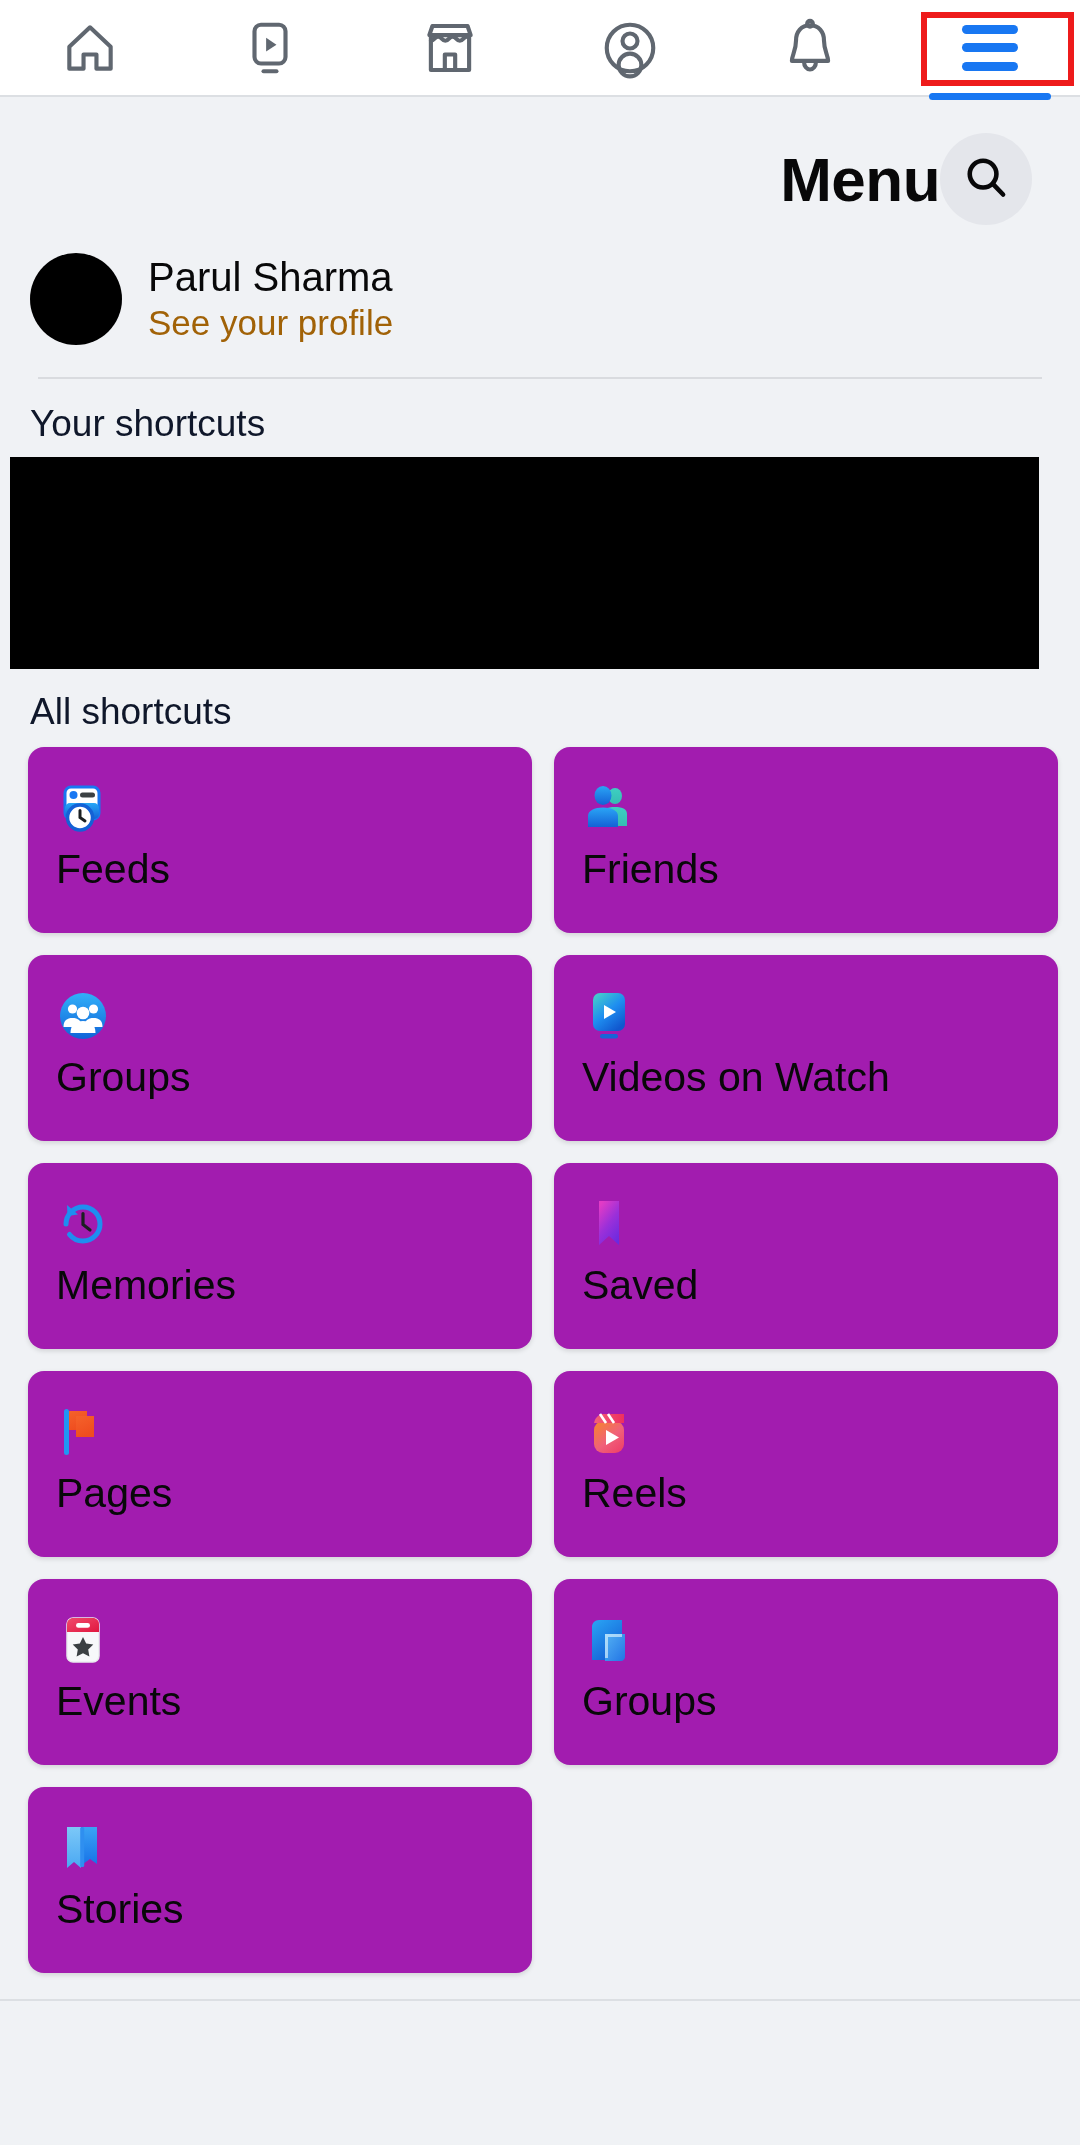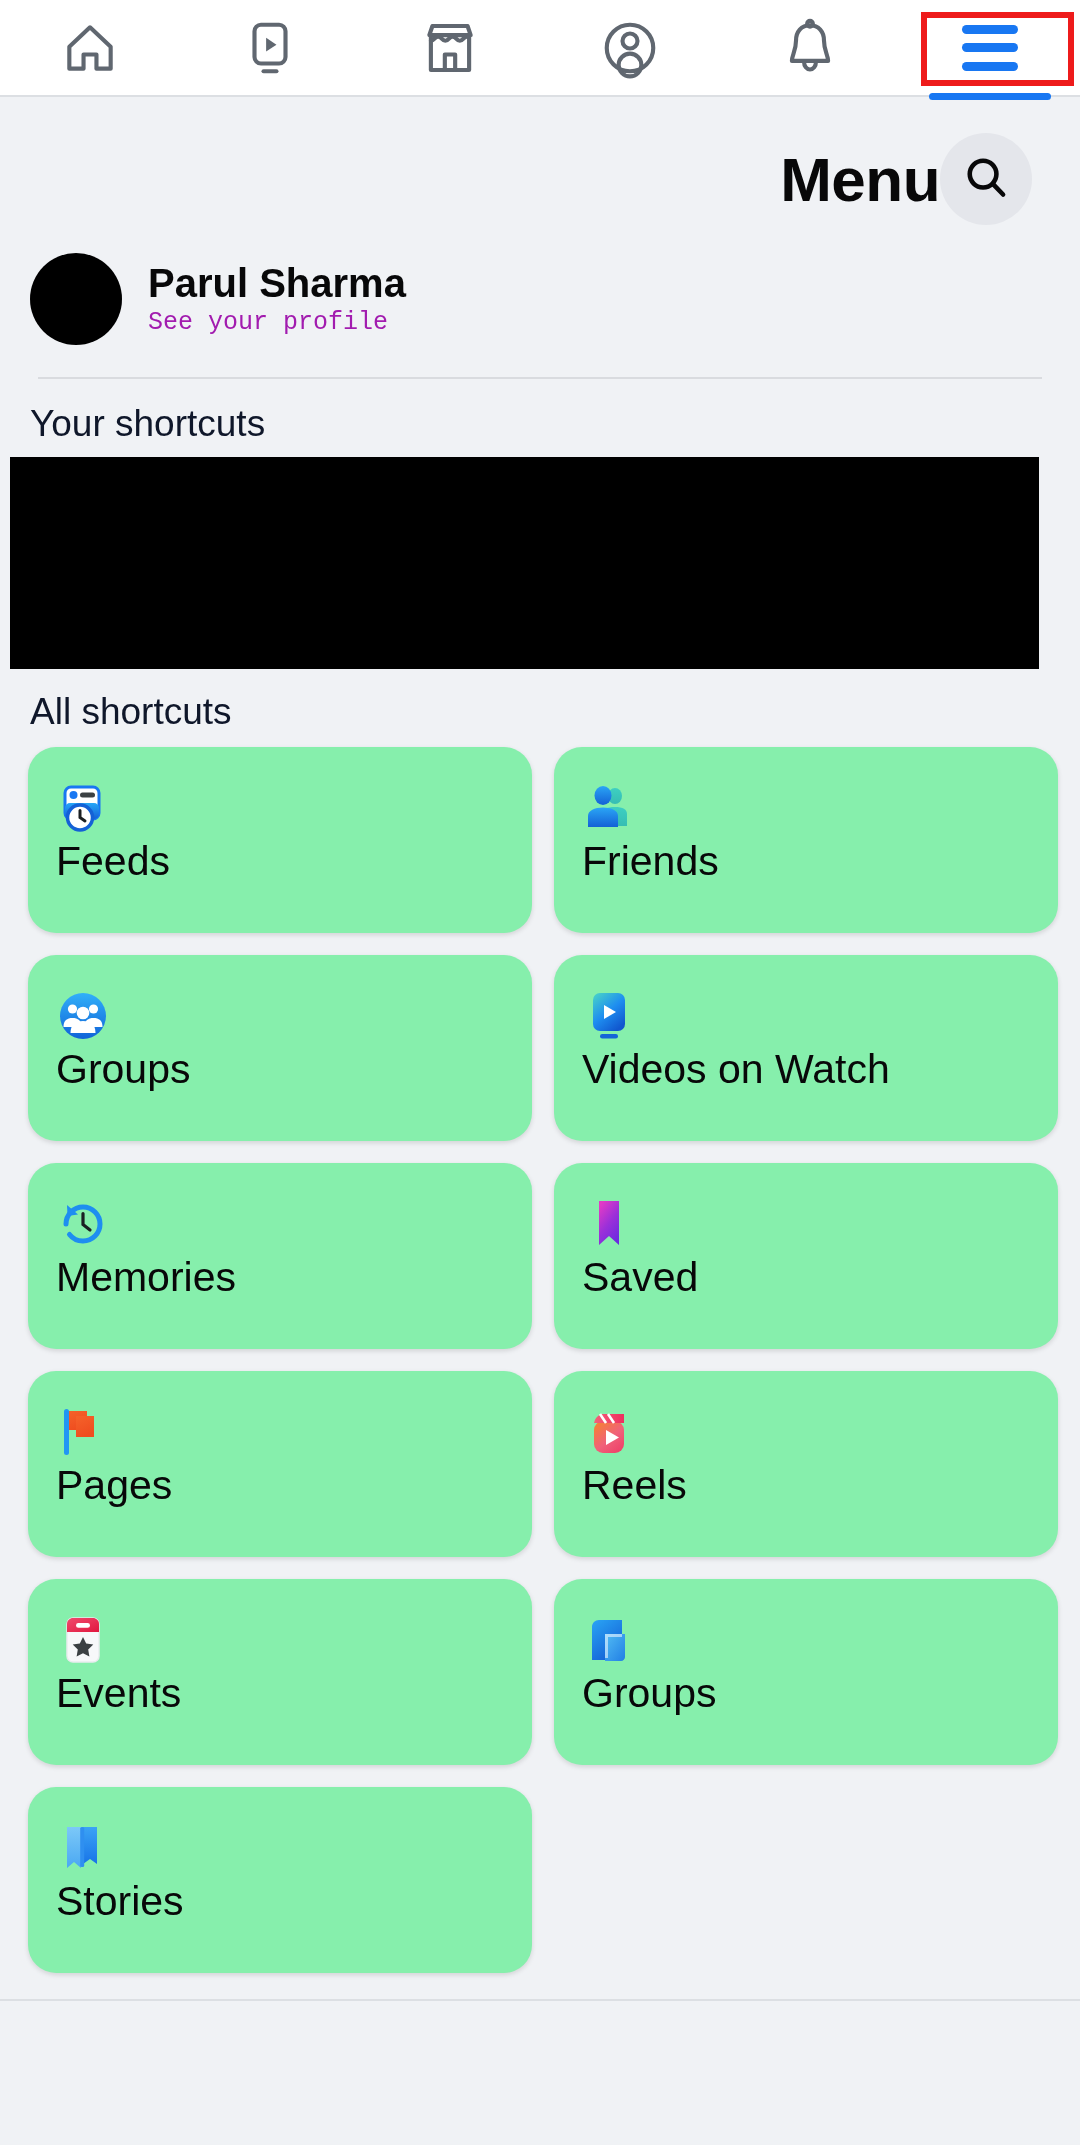--- a/index.html
+++ b/index.html
@@ -105,29 +105,28 @@
   .avatar {
     width: 92px;
     height: 92px;
     border-radius: 50%;
     background: #000000;
     flex: 0 0 auto;
   }
   .profile-text { display: flex; flex-direction: column; gap: 2px; }
   .profile-name {
     font-size: 40px;
-    font-weight: bold;
+    font-weight: normal;
     color: #080809;
     line-height: 1.15;
   }
   .profile-sub {
-    font-size: 25px;
-    color: #a21caf;
+    font-size: 35px;
+    color: #a16207;
     line-height: 1.2;
-    font-family: Liberation Mono, monospace;
   }
 
   .divider {
     height: 2px;
     background: #d9dbdf;
     margin: 10px 38px 0 38px;
   }
 
   .section-title {
     font-size: 37px;
@@ -147,29 +146,29 @@
   }
 
   
   .grid {
     display: grid;
     grid-template-columns: 1fr 1fr;
     gap: 22px 22px;
     padding: 0 22px 0 28px;
   }
   .card {
-    background: #86efac;
-    border-radius: 28px;
+    background: #a21caf;
+    border-radius: 16px;
     height: 186px;
     box-shadow: 0 2px 5px rgba(0,0,0,0.13);
     padding: 34px 30px 0 28px;
     display: flex;
     flex-direction: column;
     justify-content: flex-start;
-    gap: 6px;
+    gap: 14px;
   }
   .card-icon {
     width: 54px;
     height: 54px;
     display: flex;
     align-items: center;
     justify-content: flex-start;
   }
   .card-icon svg { display: block; }
   .card-label {

